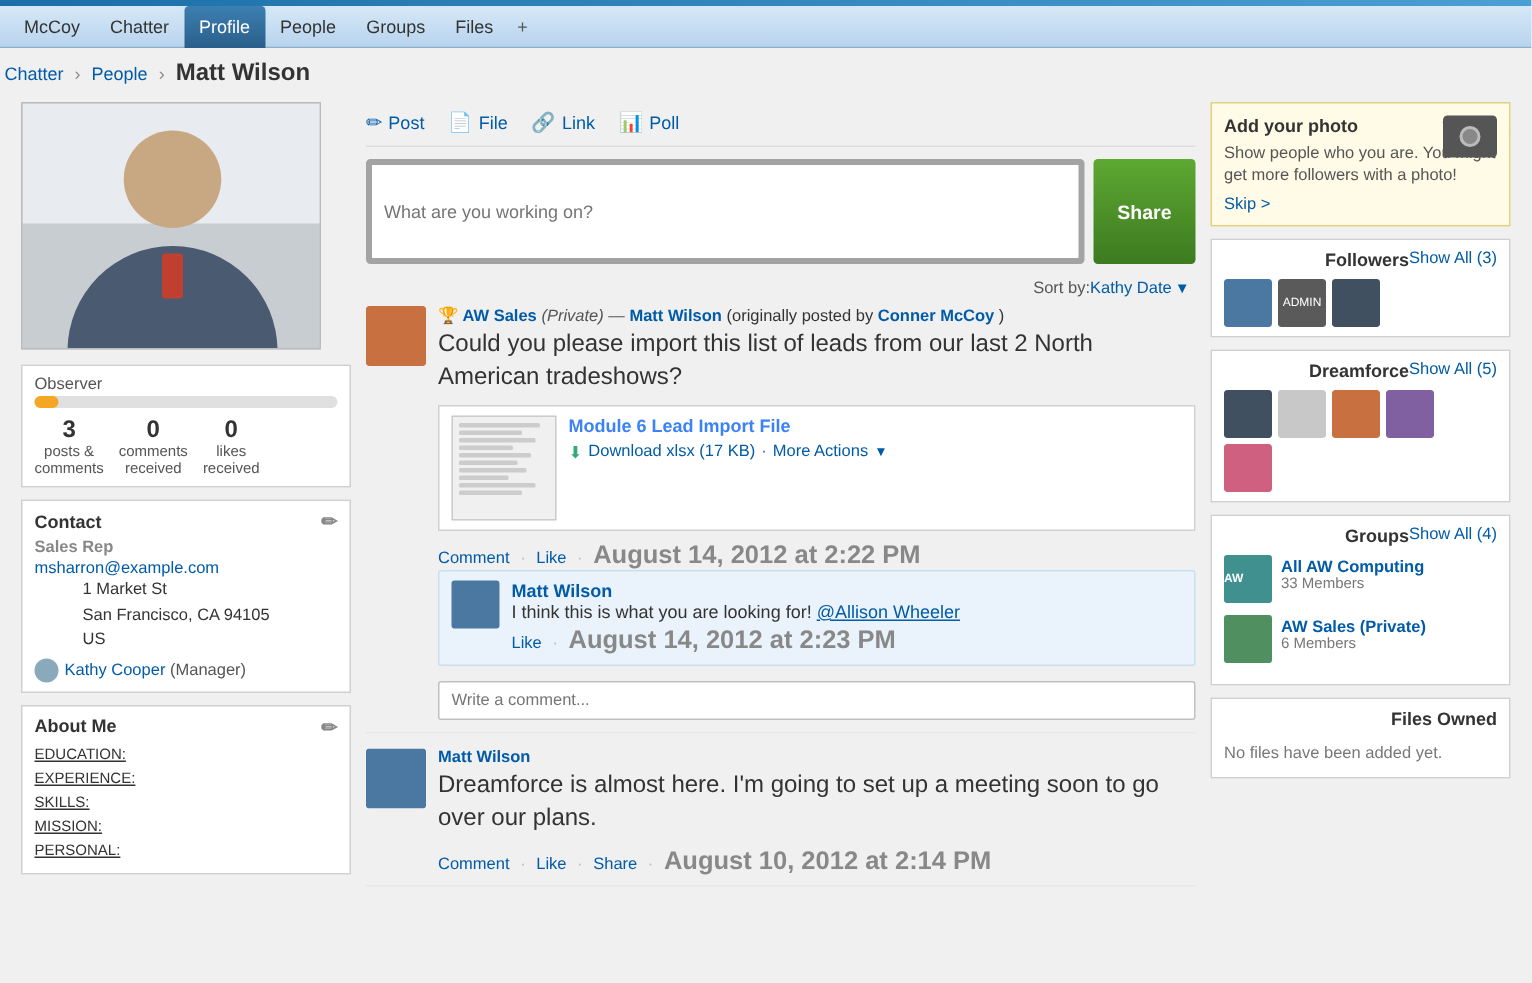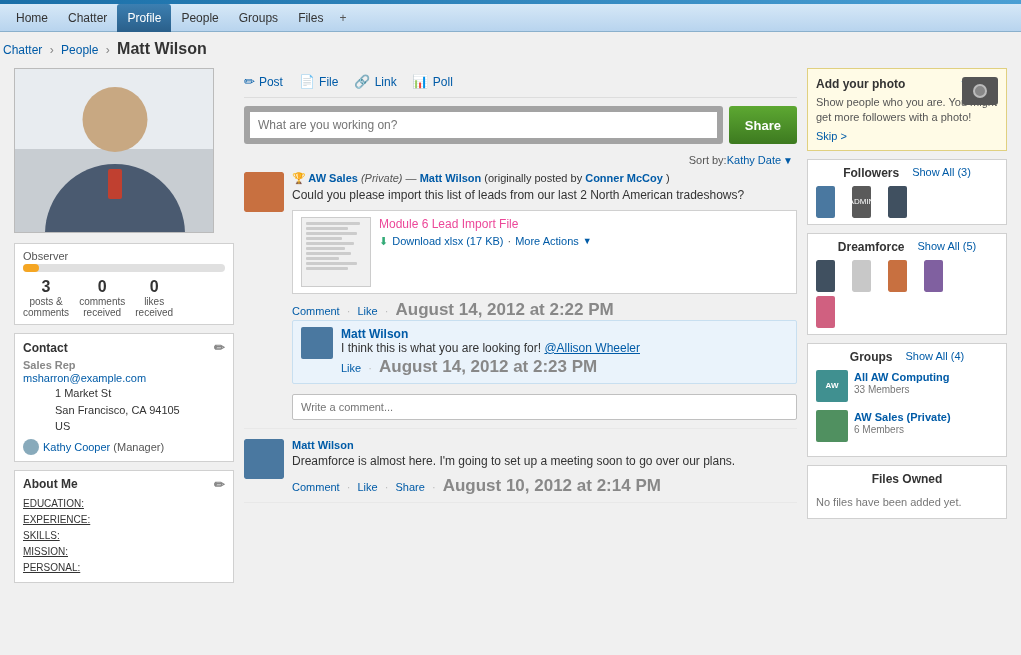--- a/index.html
+++ b/index.html
@@ -54,45 +54,45 @@
 
     
     .center-content { flex: 1; min-width: 0; }
 
     
     .post-tabs { display: flex; gap: 16px; padding: 6px 0 8px; border-bottom: 1px solid #ddd; margin-bottom: 8px; }
     .post-tab { display: flex; align-items: center; gap: 4px; font-size: 12px; color: #015ba7; cursor: pointer; text-decoration: none; }
     .post-tab .tab-icon { font-size: 13px; }
 
     .post-input-row { display: flex; gap: 6px; margin-bottom: 10px; }
-    .post-input { flex: 1; border: 6px solid #a3a3a3; padding: 6px 8px; font-size: 12px; color: #999; border-radius: 3px; background: #fff; }
+    .post-input { flex: 1; border: 4px solid #a3a3a3; padding: 24px 8px; font-size: 12px; color: #999; border-radius: 3px; background: #fff; }
     .share-btn { background: linear-gradient(to bottom, #5da832, #3d7a20); color: #fff; border: none; padding: 6px 16px; border-radius: 3px; font-size: 13px; font-weight: bold; cursor: pointer; }
 
     
     .sort-row { display: flex; justify-content: flex-end; align-items: center; font-size: 11px; color: #555; margin-bottom: 6px; padding-right: 4px; }
     .sort-row a { color: #015ba7; text-decoration: none; }
     .sort-row .dropdown-arrow { color: #015ba7; font-size: 10px; margin-left: 2px; }
 
     
     .feed-item { display: flex; gap: 8px; margin-bottom: 10px; padding-bottom: 6px; border-bottom: 1px solid #e8e8e8; }
     .feed-avatar { width: 40px; height: 40px; border-radius: 2px; flex-shrink: 0; overflow: hidden; }
     .feed-avatar-img { width: 40px; height: 40px; background: #8ab0cc; border-radius: 2px; }
     .feed-body { flex: 1; }
     .feed-header { font-size: 11px; margin-bottom: 2px; }
     .feed-header a { color: #015ba7; text-decoration: none; font-weight: bold; }
     .feed-header .private-label { color: #555; font-style: italic; font-size: 11px; }
-    .feed-text { font-size: 12px; color: #333; margin-bottom: 6px; line-height: 1.4; }
+    .feed-text { font-size: 16px; color: #333; margin-bottom: 6px; line-height: 1.4; }
 
     
     .file-attachment { border: 1px solid #d0d0d0; background: #fff; padding: 6px 8px; margin-bottom: 6px; display: flex; gap: 8px; align-items: flex-start; }
     .file-thumb { width: 70px; height: 70px; background: #f0f0f0; border: 1px solid #ccc; overflow: hidden; flex-shrink: 0; }
     .file-thumb-lines { padding: 4px; }
     .thumb-line { height: 3px; background: #ccc; margin-bottom: 2px; border-radius: 1px; }
     .file-info { flex: 1; }
-    .file-name { color: #ec4899; text-decoration: none; font-weight: normal; font-size: 12px; text-align: center; }
+    .file-name { color: #3b82f6; text-decoration: none; font-weight: bold; font-size: 12px; text-align: center; }
     .file-actions { font-size: 11px; color: #555; display: flex; align-items: center; gap: 4px; margin-top: 4px; }
     .file-actions a { color: #015ba7; text-decoration: none; }
     .file-actions .download-icon { color: #3a7; }
     .more-actions-btn { color: #015ba7; text-decoration: none; font-size: 11px; cursor: pointer; }
     .dropdown-caret { color: #015ba7; font-size: 9px; }
 
     .feed-actions { font-size: 11px; color: #555; margin-top: 2px; }
     .feed-actions a { color: #015ba7; text-decoration: none; }
     .feed-actions .sep { margin: 0 4px; color: #bbb; }
     .feed-timestamp { color: #888; font-size: 17px; font-weight: bold; }
@@ -113,26 +113,26 @@
 
     
     .right-sidebar { width: 200px; flex-shrink: 0; }
 
     .add-photo-box { background: #fffbe6; border: 1px solid #e0d080; padding: 8px; margin-bottom: 8px; position: relative; }
     .add-photo-title { font-weight: bold; font-size: 12px; color: #333; margin-bottom: 4px; }
     .add-photo-text { font-size: 11px; color: #555; line-height: 1.4; }
     .skip-link { color: #015ba7; font-size: 11px; text-decoration: none; cursor: pointer; display: block; margin-top: 4px; }
 
     .right-section { background: #fff; border: 1px solid #d0d0d0; margin-bottom: 8px; padding: 6px 8px; }
-    .right-section-title { font-weight: bold; font-size: 12px; color: #333; margin-bottom: 6px; display: flex; justify-content: center; gap: 13px; }
+    .right-section-title { font-weight: bold; font-size: 12px; color: #333; margin-bottom: 6px; display: flex; justify-content: flex-end; }
     .right-section-title a { color: #015ba7; text-decoration: none; font-weight: normal; font-size: 11px; }
 
     .followers-row { display: flex; gap: 4px; flex-wrap: wrap; }
     .follower-avatar { width: 32px; height: 32px; border-radius: 2px; overflow: hidden; }
-    .follower-av-img { width: 19px; height: 32px; background: #8ab; border-radius: 2px; }
+    .follower-av-img { width: 32px; height: 32px; background: #8ab; border-radius: 2px; }
 
     .group-item { display: flex; gap: 6px; align-items: flex-start; margin-bottom: 8px; }
     .group-icon { width: 32px; height: 32px; border-radius: 2px; flex-shrink: 0; overflow: hidden; }
     .group-icon-img { width: 32px; height: 32px; background: #6a9; }
     .group-info { flex: 1; }
     .group-name { color: #015ba7; text-decoration: none; font-size: 11px; font-weight: bold; }
     .group-members { font-size: 10px; color: #777; }
 
     .files-owned { font-size: 11px; color: #777; padding: 4px 0; }
 
@@ -150,21 +150,21 @@
 
     
     .top-bar { height: 4px; background: linear-gradient(to right, #1a6fa8, #4a9fd4); }
   </style>
 </head>
 <body>
 
 <div class="top-bar"></div>
 
 <nav class="top-nav">
-  <a href="#">Home</a>
+  <a href="#">McCoy</a>
   <a href="#">Chatter</a>
   <a href="#" class="active">Profile</a>
   <a href="#">People</a>
   <a href="#">Groups</a>
   <a href="#">Files</a>
   <span class="plus">+</span>
 </nav>
 
 <div style="position:relative;">
   <div class="breadcrumb">
@@ -428,21 +428,21 @@
     </div>
 
     <div class="right-section">
       <div class="right-section-title">
         <span>Groups</span>
         <a href="#">Show All (4)</a>
       </div>
 
       <div class="group-item">
         <div class="group-icon">
-          <div class="group-icon-img av-teal" style="display:flex;align-items:center;justify-content:center;">
+          <div class="group-icon-img av-teal" style="display:flex;align-items:center;justify-content:flex-start;">
             <span style="font-size:8px;color:#fff;font-weight:bold;">AW</span>
           </div>
         </div>
         <div class="group-info">
           <a href="#" class="group-name">All AW Computing</a>
           <div class="group-members">33 Members</div>
         </div>
       </div>
 
       <div class="group-item">

